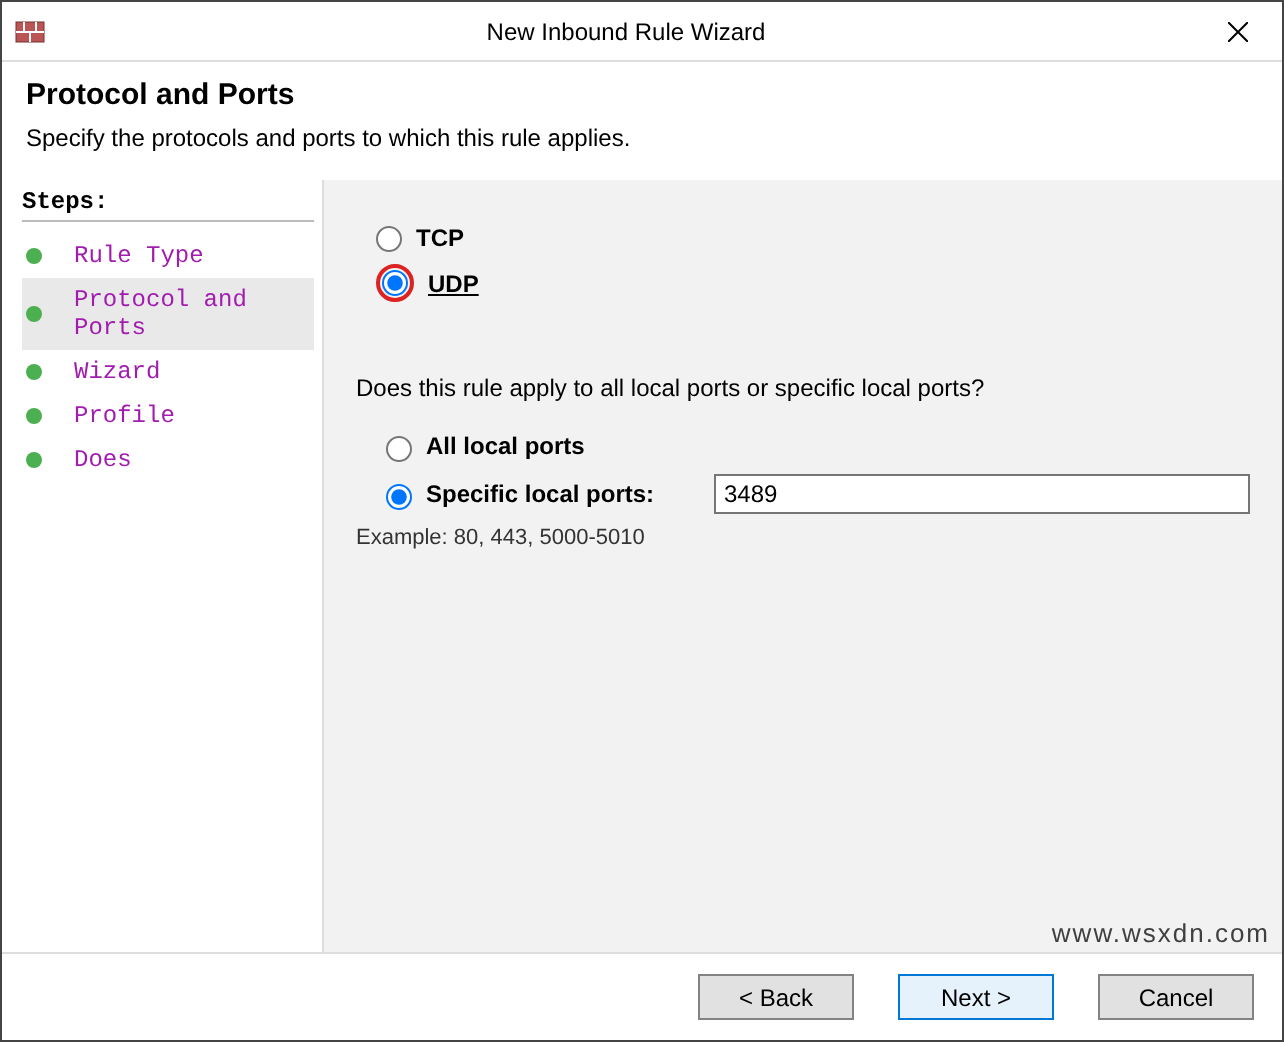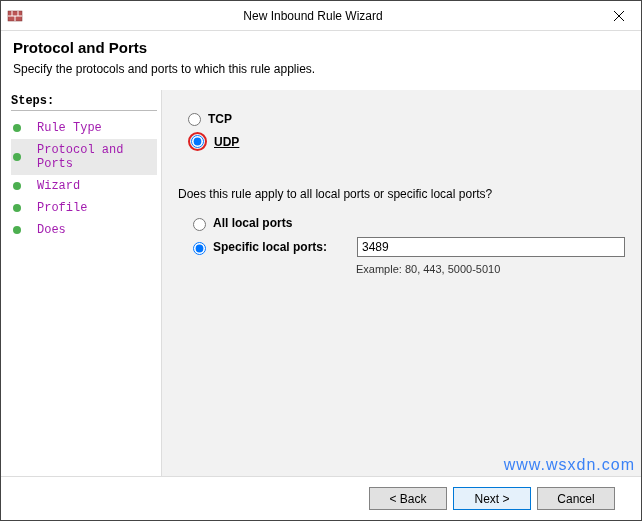--- a/index.html
+++ b/index.html
@@ -128,49 +128,48 @@
   .ports-row label.lbl { min-width: 140px; font-weight: bold; }
   .ports-row input[type=text] {
     flex: 1;
     height: 20px;
     border: 1px solid #767676;
     padding: 0 4px;
     font-size: 12px;
     background: #fff;
   }
   .example {
-    margin-left: 178px;
     font-size: 11px;
     color: #333;
   }
   .footer {
     height: 44px;
     border-top: 1px solid #ddd;
     display: flex;
     align-items: center;
     justify-content: flex-end;
-    padding: 0 26px;
-    gap: 6px;
+    padding: 0 14px;
+    gap: 22px;
     background: #fff;
   }
   .btn {
     min-width: 78px;
     height: 23px;
     border: 1px solid #838383;
     background: #e1e1e1;
     font-size: 12px;
     cursor: pointer;
   }
   .btn.primary { border: 1px solid #0078d7; background:#e5f1fb;text-align:center; }
   .watermark {
     position: absolute;
     right: 6px;
     bottom: 46px;
-    font-size: 16px;
-    color: #3b82f6;
+    font-size: 13px;
+    color: #404040;
     letter-spacing: 1px;
     pointer-events: none;
   }
 </style>
 </head>
 <body>
 
 <div class="window">
 
   <div class="titlebar">

